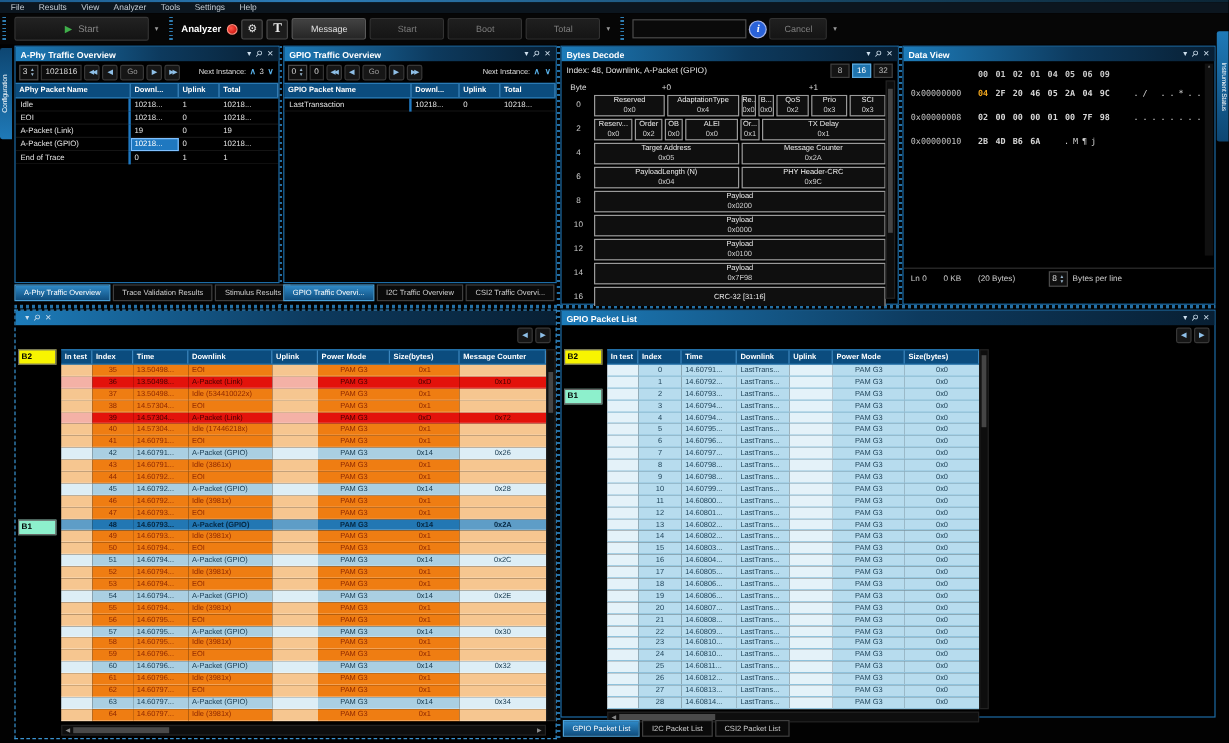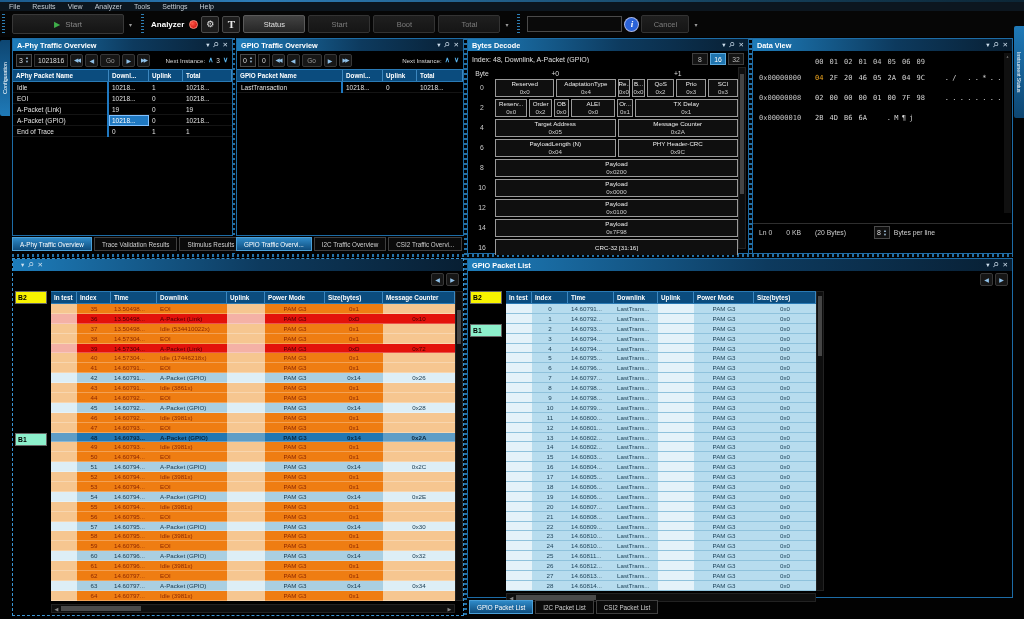--- a/index.html
+++ b/index.html
@@ -82,21 +82,21 @@
 .dcrow{display:flex;height:18px;margin-bottom:2px;}
 .dcbyte{width:24px;text-align:center;font-size:6.8px;color:#ccc;line-height:18px;}
 .dccells{flex:1;display:flex;margin-right:9px;}
 .dccell{margin:0 1px;border:1px solid #9a9a9a;background:#0f0f0f;display:flex;flex-direction:column;justify-content:center;overflow:hidden;}
 .dclab{font-size:6.2px;color:#eee;text-align:center;line-height:8px;white-space:nowrap;overflow:hidden;}
 .dcval{font-size:6.2px;color:#cfcfcf;text-align:center;line-height:8px;white-space:nowrap;overflow:hidden;}
 
 
 .dvwrap{position:relative;height:172px;font-family:"DejaVu Sans Mono",monospace;font-size:7px;color:#d6d6d6;padding:7px 0 0 6px;}
 #dv-offsets{display:flex;margin-left:56px;margin-bottom:8px;color:#c8c8c8;}
-.dvb{width:14.5px;}
+.dvb{width:14.5px;font-weight:bold;}
 .dvb.hl{color:#efa51e;}
 .dvrow{display:flex;margin-bottom:12px;}
 .dvaddr{width:56px;color:#c2c2c2;}
 .dvbytes{display:flex;}
 .dvascii{display:flex;margin-left:12px;}
 .dva{width:7.5px;text-align:center;}
 .dvstatus{height:18px;border-top:1px solid #2e2e2e;display:flex;align-items:center;font-size:6.8px;color:#cfcfcf;padding:0 6px;}
 .dvstatus .gap{width:14px;}
 .dvscroll{position:absolute;right:1px;top:2px;width:7px;height:160px;background:#101010;color:#777;font-size:5px;text-align:center;}
 
@@ -180,21 +180,21 @@
       <span class="ddown">▾</span>
     </div>
     <div class="tsep"></div>
     <div class="tgroup">
       <span class="anlabel">Analyzer</span>
       <span class="reddot"></span>
       <button class="sqbtn">
           <span>⚙</span>
         </button>
       <button class="sqbtn tbtnT">T</button>
-      <button class="tbtn primary">Status</button>
+      <button class="tbtn primary">Message</button>
       <button class="tbtn">Start</button>
       <button class="tbtn">Boot</button>
       <button class="tbtn">Total</button>
       <span class="ddown">▾</span>
     </div>
     <div class="tsep"></div>
     <div class="tgroup">
       <input class="cmdinput" value="" style="">
       <span class="infoicon">i</span>
       <button class="tbtn" style="min-width:48px;">Cancel</button>

